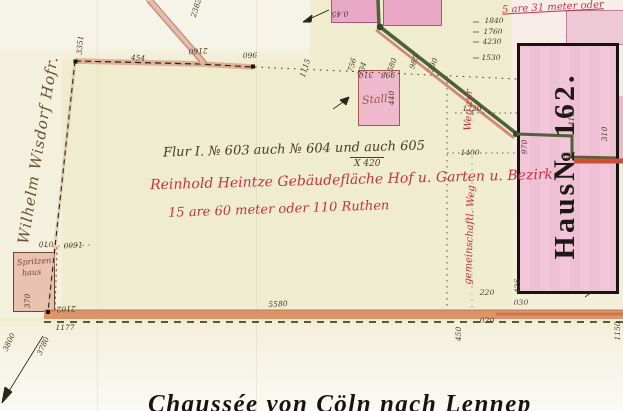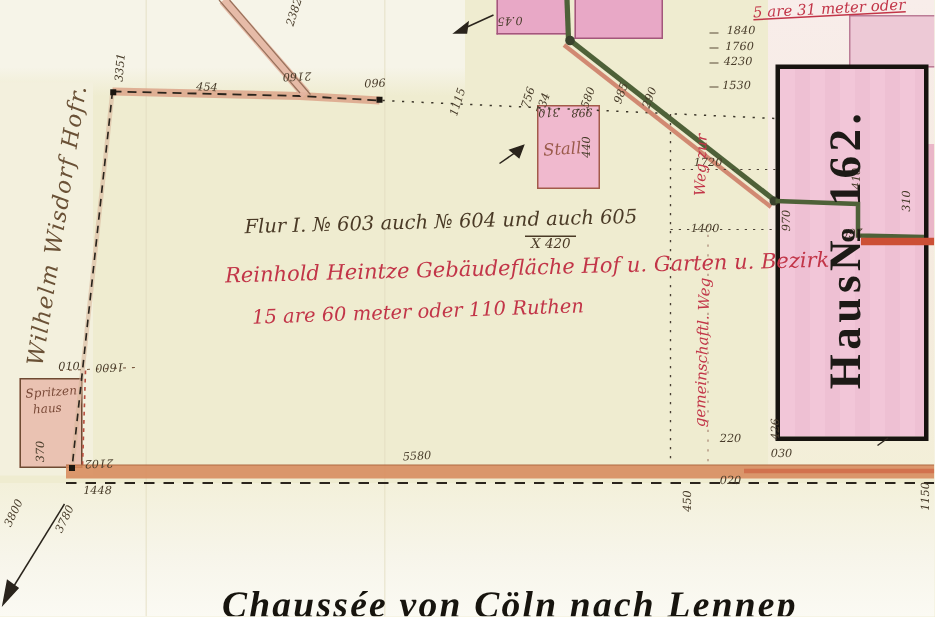--- a/index.html
+++ b/index.html
@@ -179,18 +179,18 @@
       <span class="m" style="left: 487px; top: 292px; transform: translate(-50%, -50%) rotate(0deg);">220</span>
       <span class="m" style="left: 506px; top: 302px; transform: translate(-50%, -50%) rotate(0deg); margin-left: 15px;">030</span>
       <span class="m" style="left: 487px; top: 320px; transform: translate(-50%, -50%) rotate(0deg);">020</span>
       <span class="m" style="left: 517px; top: 286px; transform: translate(-50%, -50%) rotate(-90deg);">426</span>
       <span class="m" style="left: 458px; top: 334px; transform: translate(-50%, -50%) rotate(-90deg);">450</span>
       <span class="m" style="left: 617px; top: 331px; transform: translate(-50%, -50%) rotate(-90deg);">1150</span>
       <span class="m" style="left: 278px; top: 304px; transform: translate(-50%, -50%) rotate(-3deg);">5580</span>
       <span class="m" style="left: 46px; top: 244px; transform: translate(-50%, -50%) rotate(0deg);">010</span>
       <span class="m" style="left: 73px; top: 245px; transform: translate(-50%, -50%) rotate(178deg);">1600</span>
       <span class="m" style="left: 66px; top: 309px; transform: translate(-50%, -50%) rotate(178deg);">2102</span>
-      <span class="m" style="left: 65px; top: 327px; transform: translate(-50%, -50%) rotate(0deg);">1448</span>
+      <span class="m" style="left: 65px; top: 327px; transform: translate(-50%, -50%) rotate(0deg);">1177</span>
       <span class="m" style="left: 27px; top: 301px; transform: translate(-50%, -50%) rotate(-90deg);">370</span>
       <span class="m" style="left: 9px; top: 342px; transform: translate(-50%, -50%) rotate(-65deg);">3800</span>
       <span class="m" style="left: 43px; top: 346px; transform: translate(-50%, -50%) rotate(-65deg);">3780</span>
     </div>
 </div>
 
 </body></html>

